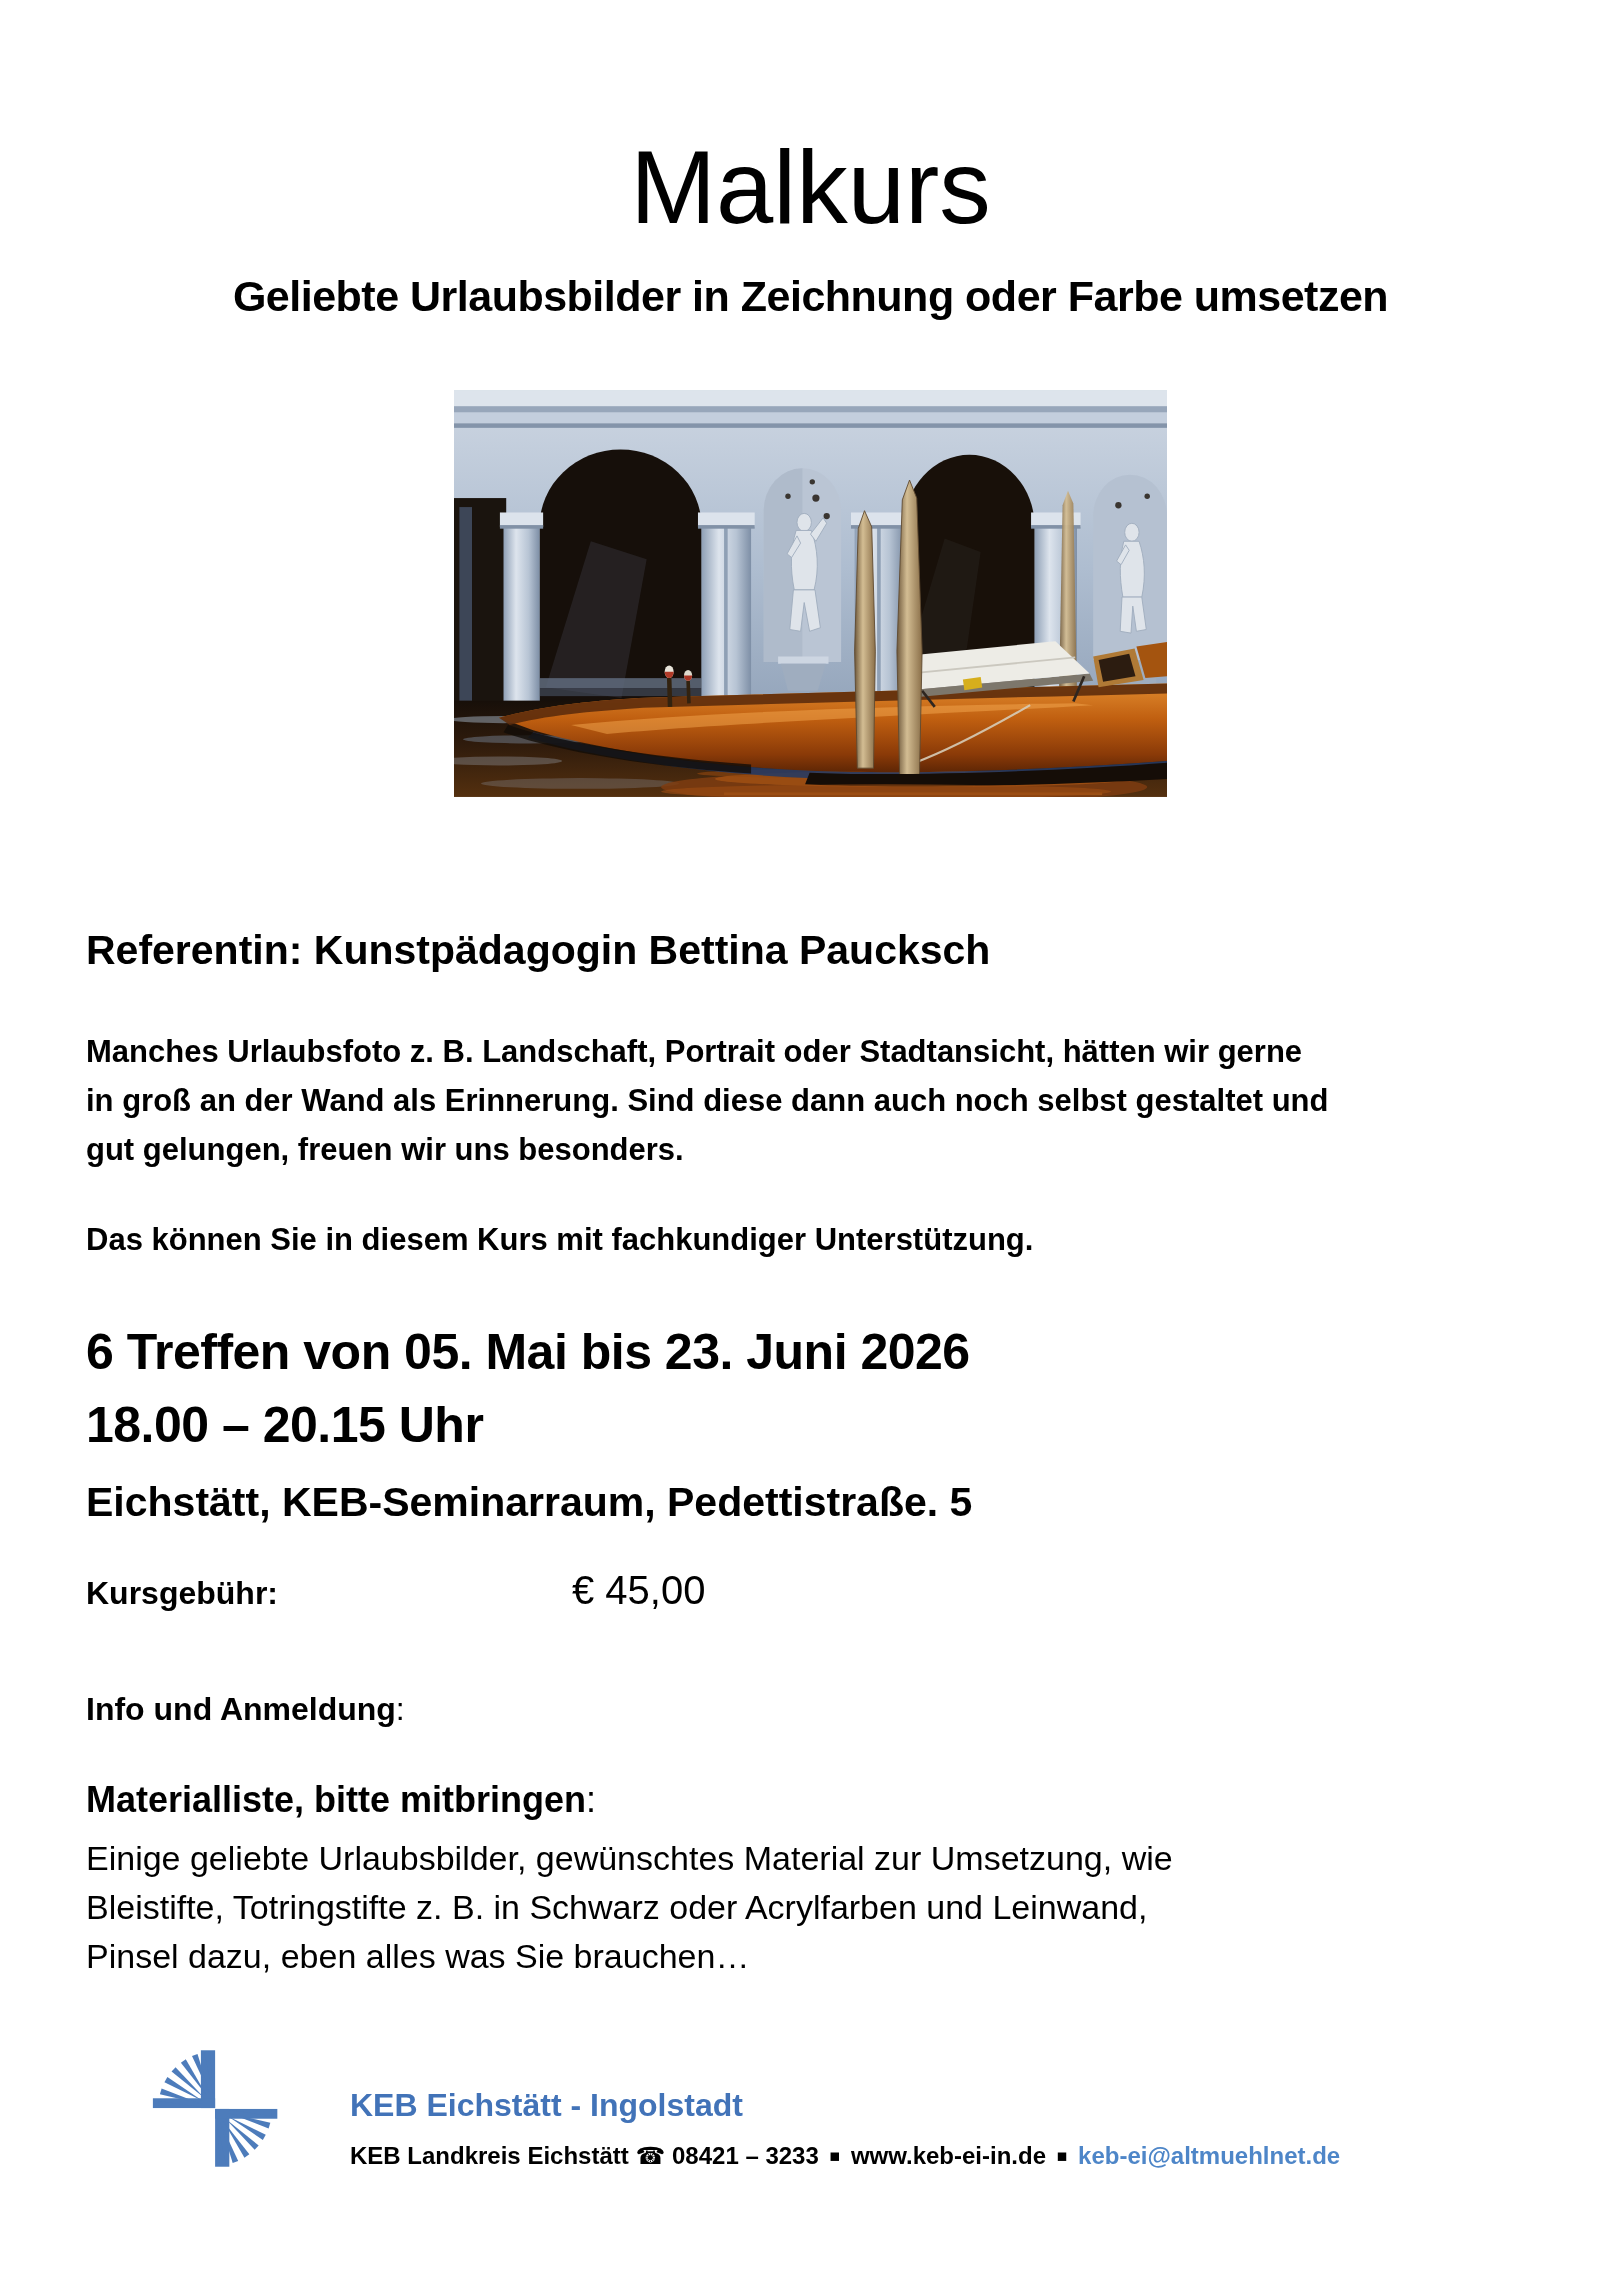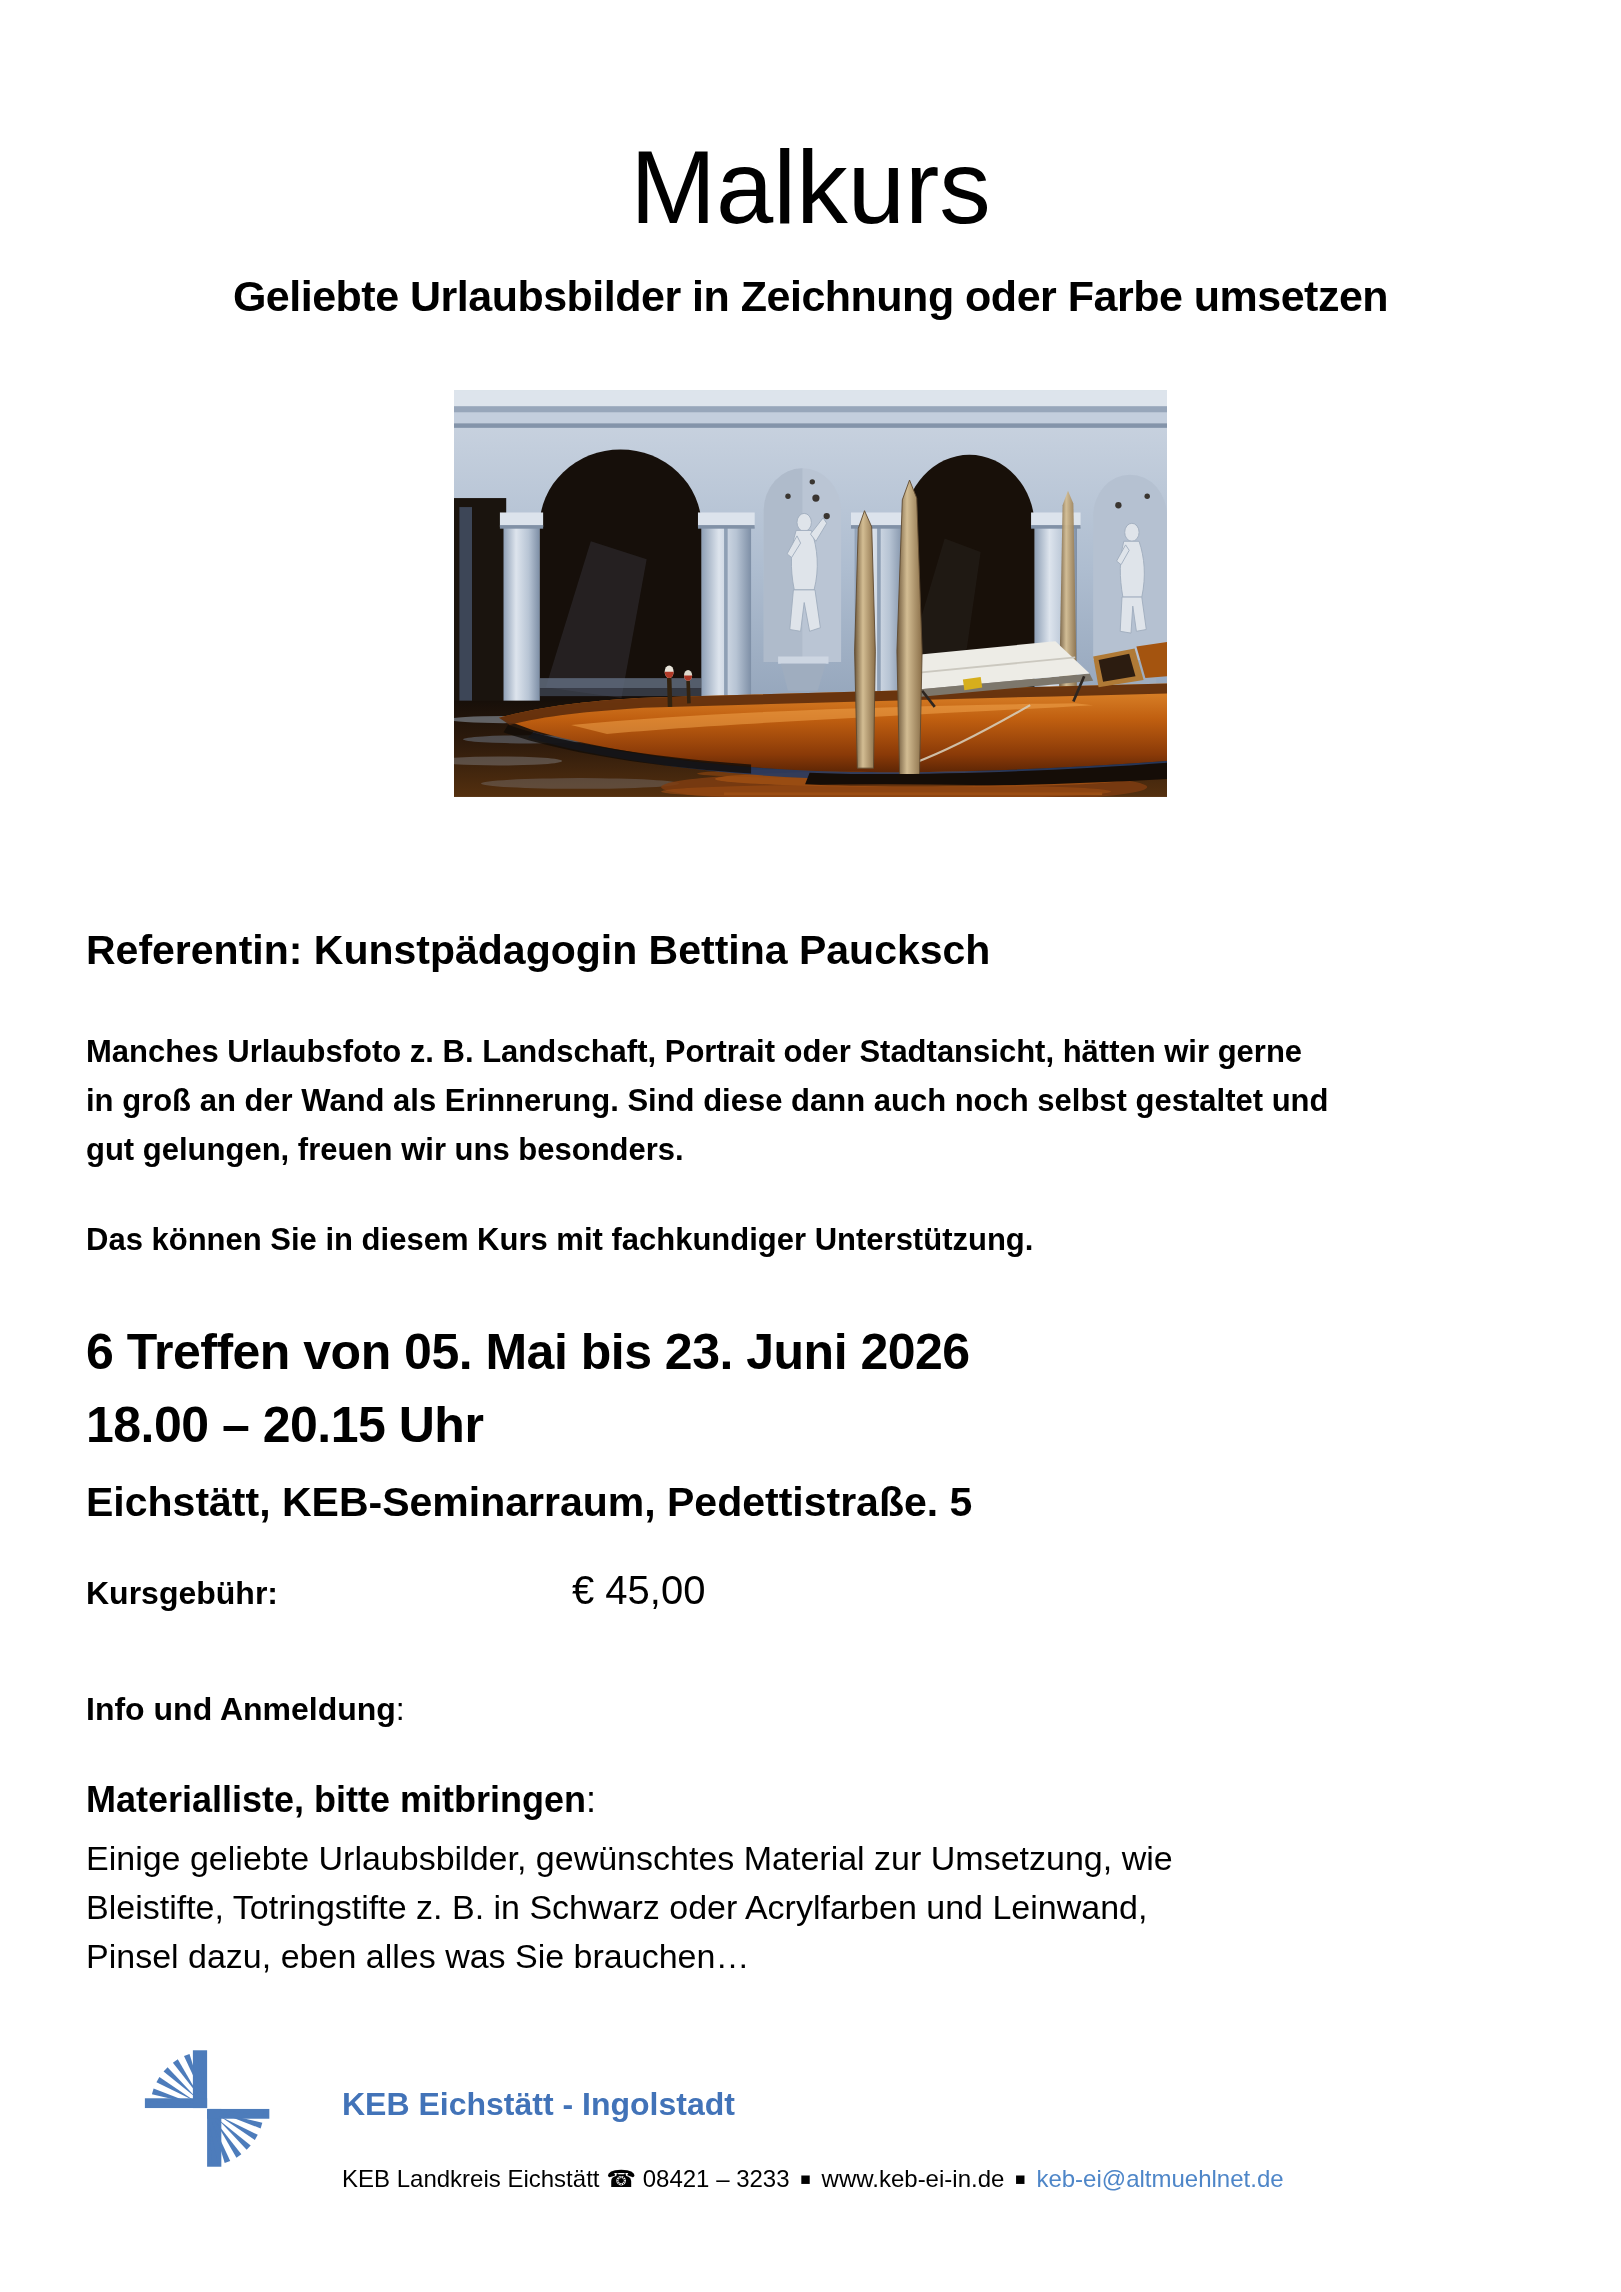--- a/index.html
+++ b/index.html
@@ -25,25 +25,25 @@
   .row.contact { margin-top:75px; }
   .row-label { flex:0 0 486px; font-weight:700; font-size:32px; line-height:41px; }
   .row-value { font-weight:400; font-size:40px; line-height:41px; }
   .colon { font-weight:400; }
   .phone-icon { font-family:"DejaVu Sans",sans-serif; }
   .row-value .phone-icon { margin-right:10.8px; }
   .mat-heading-line { margin-top:47px; font-size:36px; line-height:45px; }
   .mat-heading { font-weight:700; }
   .mat-colon { font-weight:400; }
   .mat-text { margin-top:12px; font-weight:400; font-size:34px; line-height:49px; white-space:pre-line; }
-  .footer { position:absolute; left:144px; top:2045px; display:flex; }
+  .footer { position:absolute; left:152px; top:2045px; display:flex;align-items:center; }
   .logo-box { width:128px; height:127px; flex:0 0 auto; }
   .footer-text { margin-left:70px; }
   .org { margin-top:40px; font-weight:700; font-size:32px; line-height:38px; color:var(--brand-blue,#4273b8); }
-  .footer-line { margin-top:40px; font-weight:400; font-size:24px; line-height:31px; color:#000; }
+  .footer-line { margin-top:16px; font-weight:700; font-size:24px; line-height:31px; color:#000; }
   .footer-line .sep { font-size:17px; vertical-align:2.7px; margin:0 3.6px; font-family:"DejaVu Sans",sans-serif; }
   .footer-line .email { color:var(--link-blue,#4e86c8); text-decoration:none; cursor:pointer; }
 </style>
 </head>
 <body>
 
 <div class="page">
 
   <h1 class="title">Malkurs</h1>
   <h2 class="subtitle">Geliebte Urlaubsbilder in Zeichnung oder Farbe umsetzen</h2>

